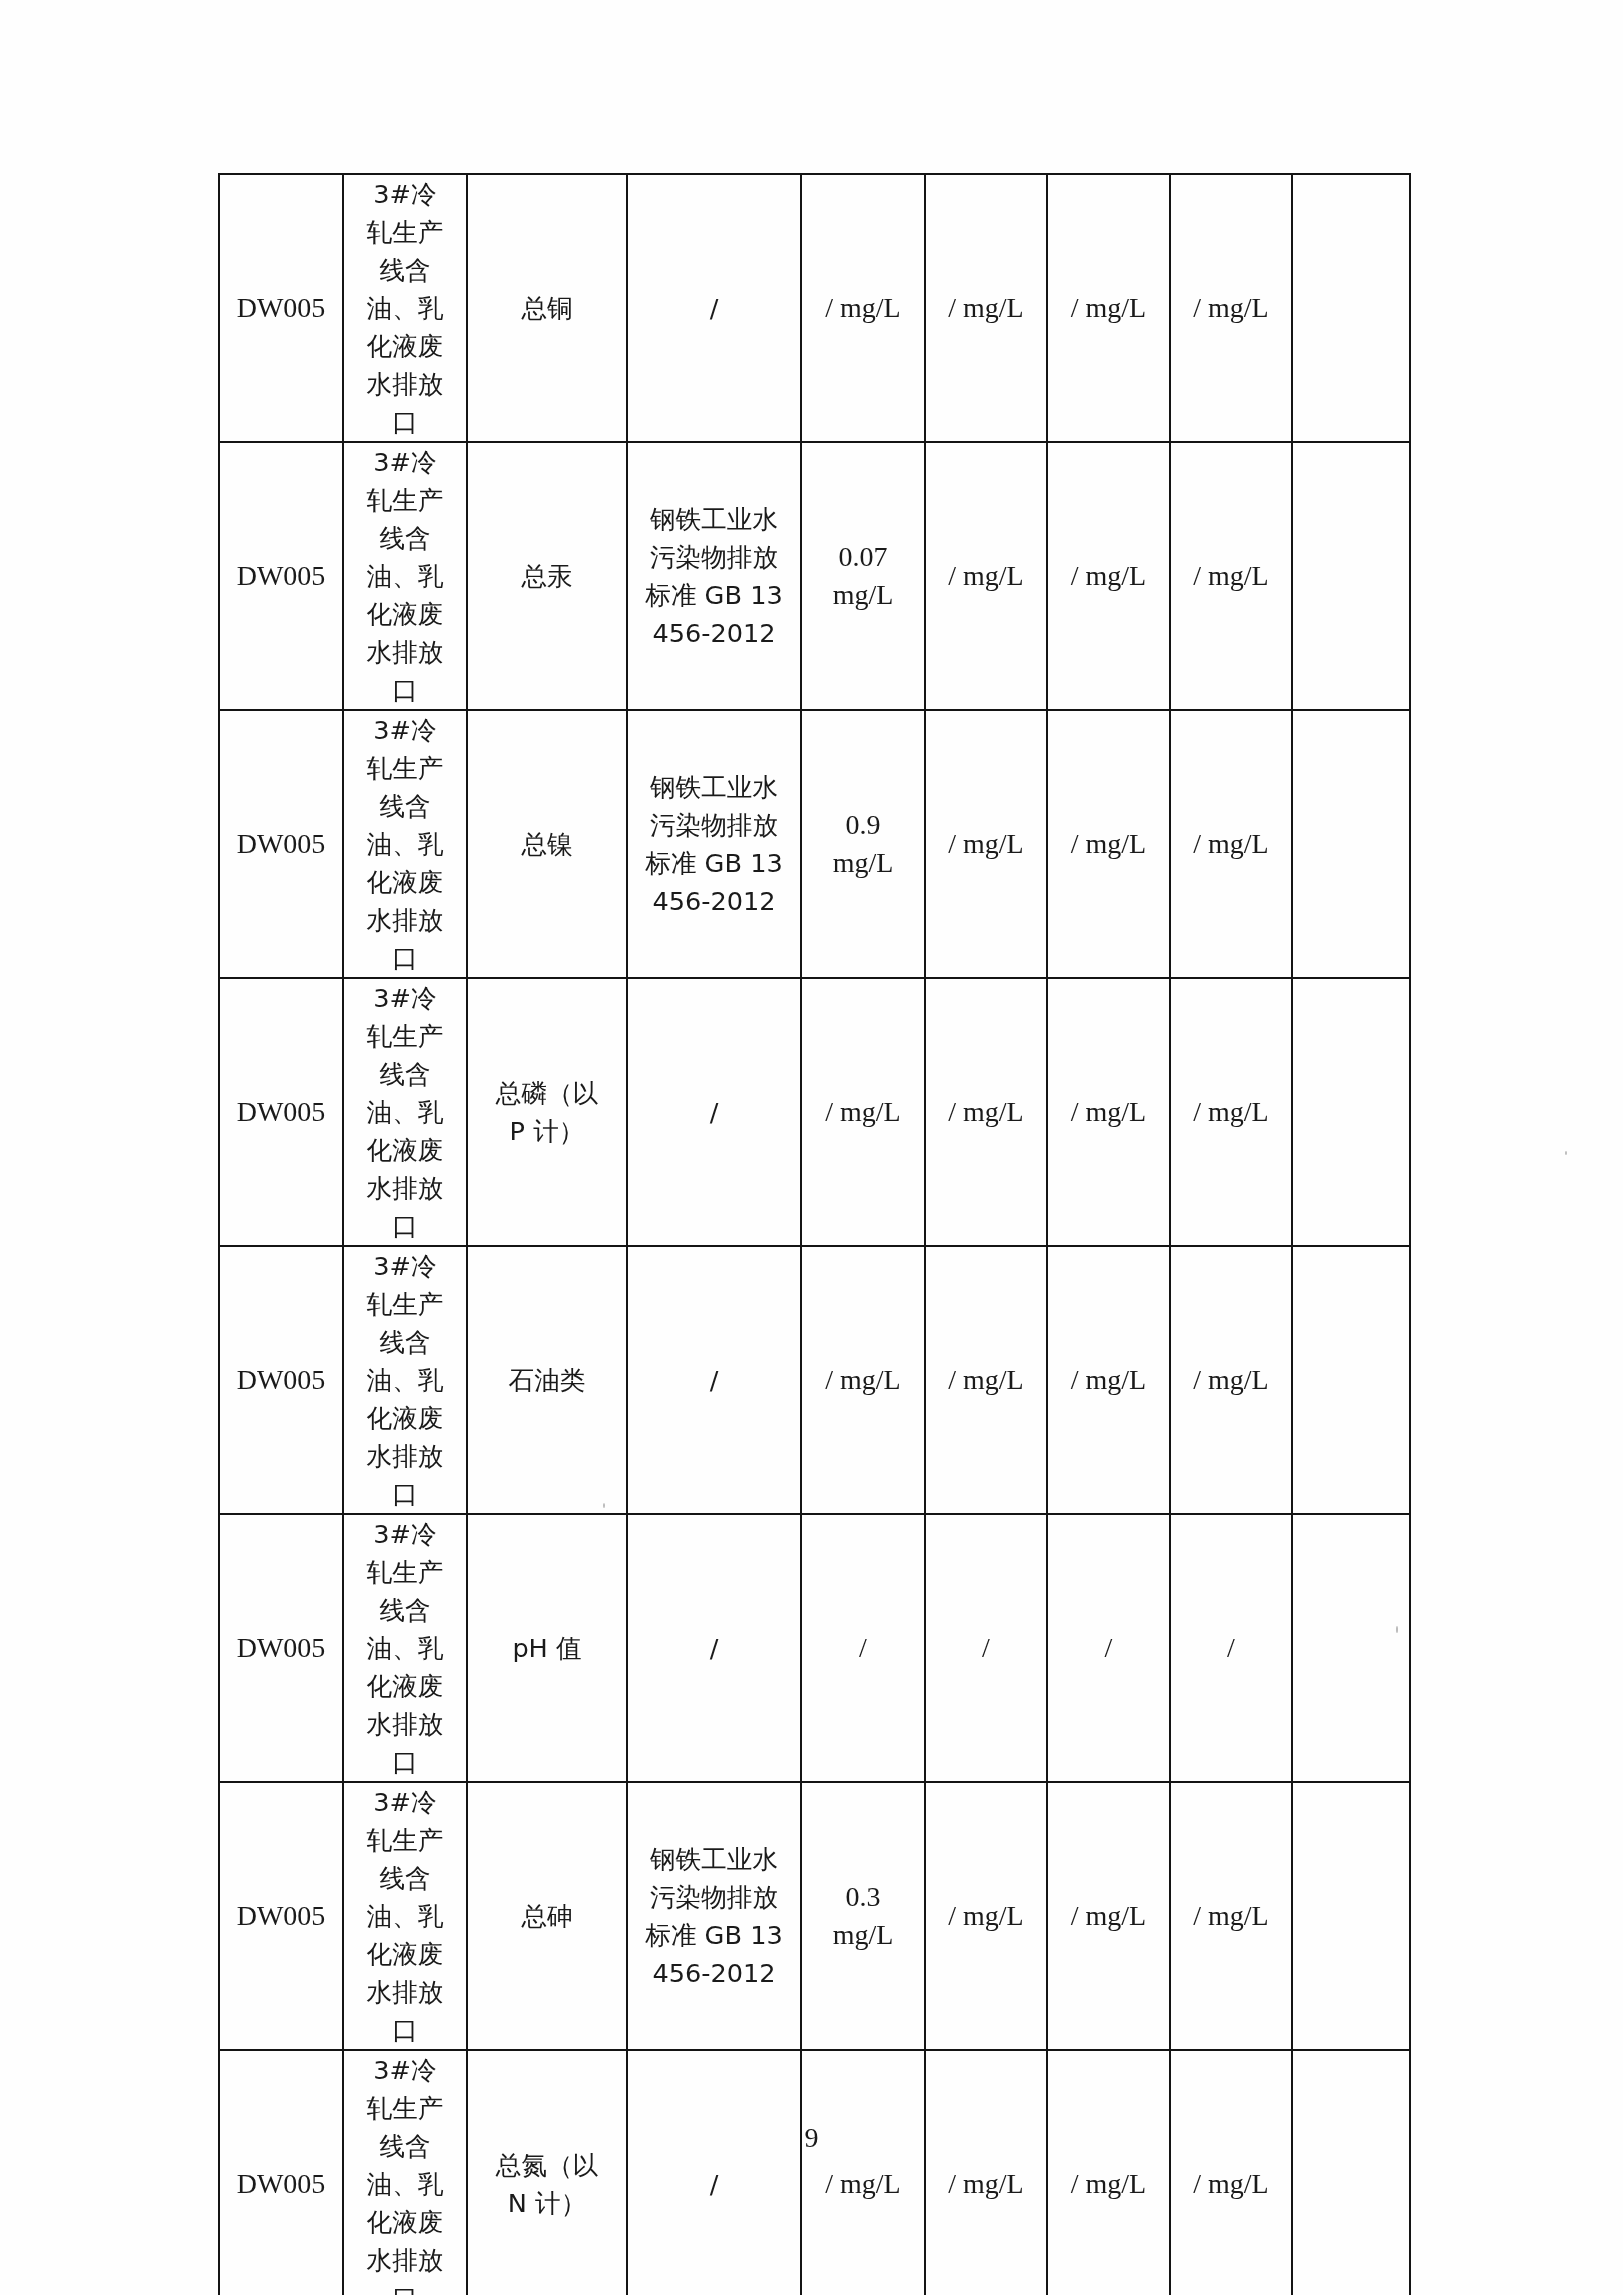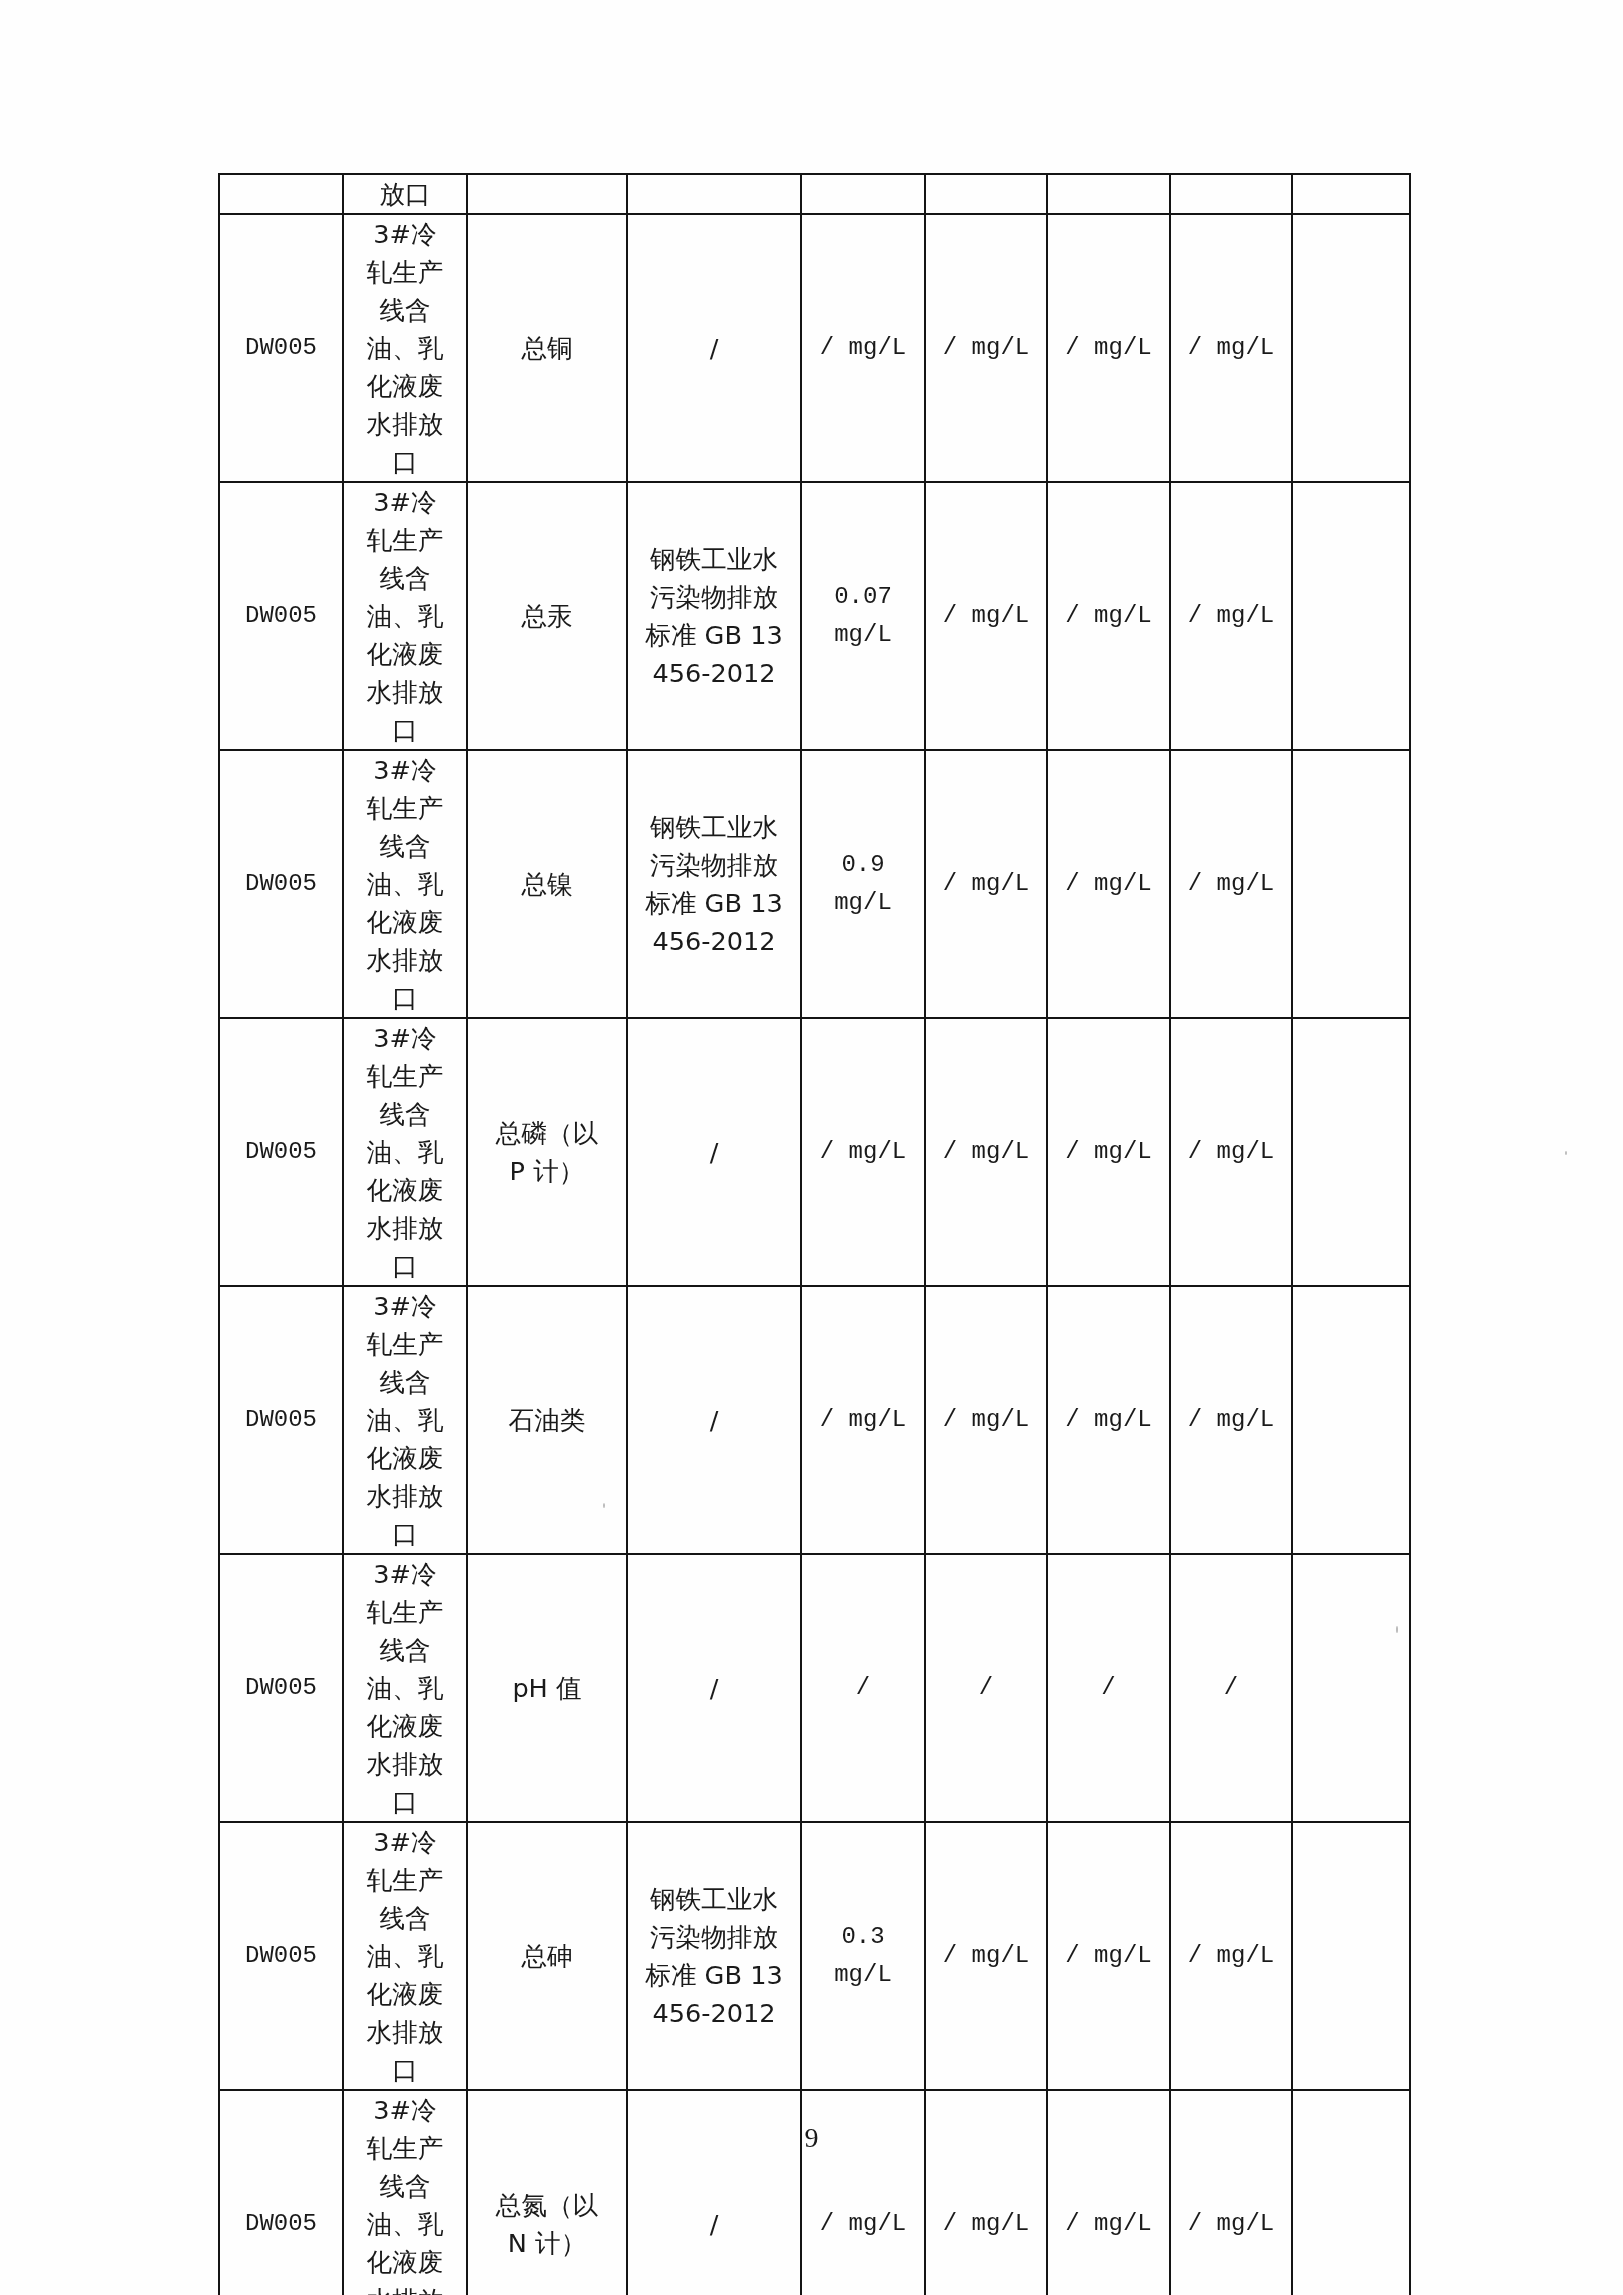--- a/index.html
+++ b/index.html
@@ -4,21 +4,21 @@
 <style>
   html, body { margin: 0; padding: 0; background: #ffffff; }
   body { width: 1623px; height: 2295px; position: relative; overflow: hidden;
          font-family: "DejaVu Serif", "Liberation Serif", serif; color: #1a1a1a; }
   .page { position: absolute; left: 0; top: 0; width: 1623px; height: 2295px; background: #fefefe; }
   table.grid { position: absolute; left: 218px; top: 173px; width: 1191px;
     border-collapse: collapse; table-layout: fixed; }
   table.grid td { border: 2px solid #141414; padding: 0; text-align: center; vertical-align: middle;
     font-size: 25.6px; line-height: 38px; }
   table.grid td.cn { font-family: "DejaVu Sans", "Liberation Sans", sans-serif; font-size: 25.6px; line-height: 38px; }
-  table.grid td.mono { font-family: Liberation Mono, monospace; font-size: 24px; letter-spacing: 0; }
+  table.grid td.mono { font-family: Liberation Serif, serif; font-size: 28px; letter-spacing: 0; }
   .outlet { display: inline-block; width: 87px; text-align: center; word-break: break-all; }
   .std { display: inline-block; width: 148px; word-break: break-all; }
   .pollutant { display: inline-block; width: 118px; }
   tr.r-top td { height: 33px; }
   tr.r-full td { height: 229px; }
   .page-number { position: absolute; left: 0; width: 1623px; top: 2122px; text-align: center;
     font-size: 28px; font-family: "Liberation Serif", "DejaVu Serif", serif; }
   .speck { position: absolute; background: #bbb; border-radius: 50%; }
 </style>
 </head>
@@ -31,31 +31,20 @@
         <col style="width:124px">
         <col style="width:160px">
       <col style="width:174px">
         <col style="width:124px">
         <col style="width:122px">
       <col style="width:123px">
         <col style="width:122px">
         <col style="width:118px">
     </colgroup>
     <tbody>
-      <tr class="r-top">
-        <td class="mono"></td>
-        <td class="cn"><span class="outlet">放口</span></td>
-        <td class="cn"></td>
-        <td class="cn"></td>
-        <td class="mono"></td>
-        <td class="mono"></td>
-        <td class="mono"></td>
-        <td class="mono"></td>
-        <td class="mono"></td>
-      </tr>
 
       <tr class="r-full">
         <td class="mono">DW005</td>
         <td class="cn"><span class="outlet">3#冷轧生产线含油、乳化液废水排放口</span></td>
         <td class="cn"><span class="pollutant">总铜</span></td>
         <td class="cn"><span class="std">/</span></td>
         <td class="mono">/ mg/L</td>
         <td class="mono">/ mg/L</td>
         <td class="mono">/ mg/L</td>
         <td class="mono">/ mg/L</td>

